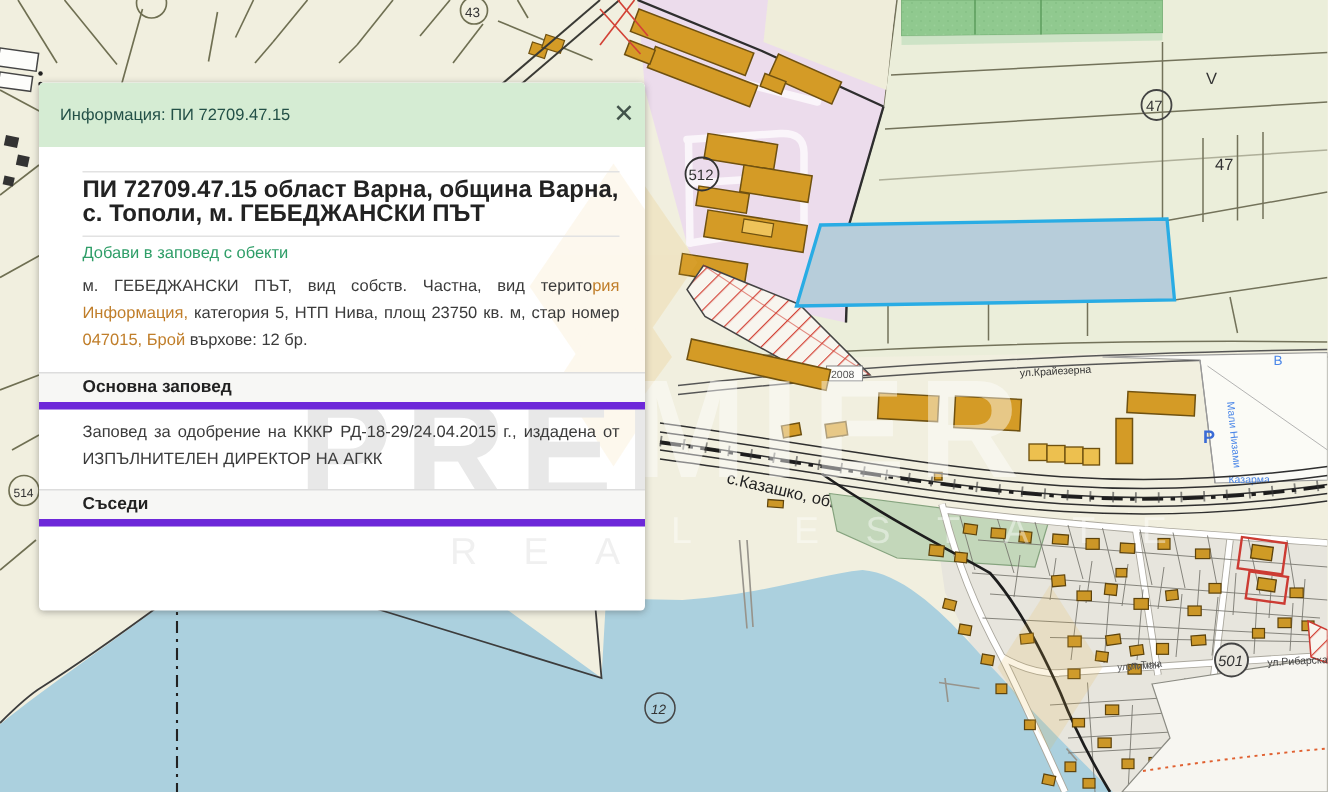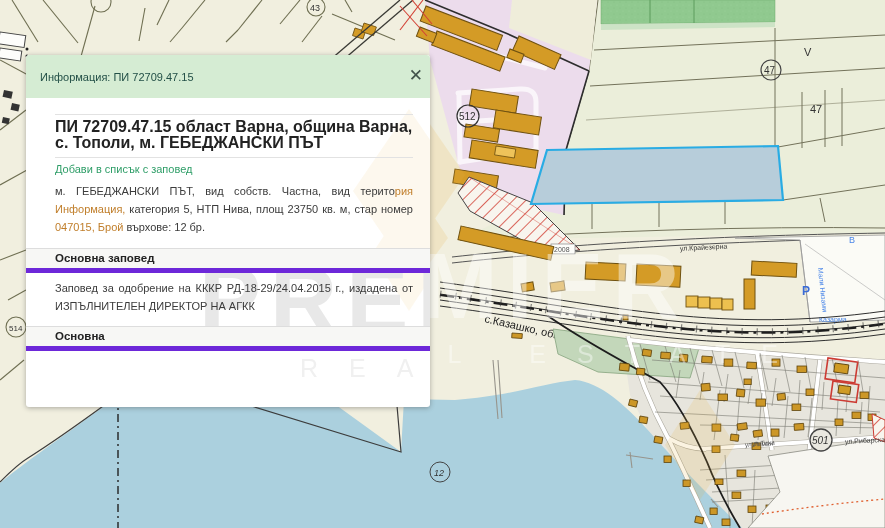--- a/index.html
+++ b/index.html
@@ -348,25 +348,25 @@
   <svg width="428" height="352" viewBox="29 41 428 352" style="position:absolute;left:0;top:0;z-index:0">
     <g fill="#eec267" opacity="0.11">
       <polygon points="412,95 468,177 412,259 356,177"></polygon>
       <polygon points="412,183 449,240 412,297 375,240"></polygon>
       <polygon points="432,225 443,240 432,255 421,240"></polygon>
       <polygon points="447,228 457,241 447,254 437,241"></polygon>
     </g>
   </svg>
   <div class="pbody">
     <div class="ptitle">ПИ 72709.47.15 област Варна, община Варна, с. Тополи, м. ГЕБЕДЖАНСКИ ПЪТ</div>
-    <div class="plink">Добави в списък с заповед</div>
+    <div class="plink">Добави в заповед с обекти</div>
     <p class="para">м. ГЕБЕДЖАНСКИ ПЪТ, вид собств. Частна, вид терито<span class="org">рия Информация,</span> категория 5, НТП Нива, площ 23750 кв. м, стар номер <span class="org">047015, Брой</span> върхове: 12 бр.</p>
     <div class="sect">Основна заповед</div>
     <p class="para">Заповед за одобрение на КККР РД-18-29/24.04.2015 г., издадена от ИЗПЪЛНИТЕЛЕН ДИРЕКТОР НА АГКК</p>
-    <div class="sect sect2">Основна</div>
+    <div class="sect sect2">Съседи</div>
   </div>
 </div>
 
 <div class="wm1">PREMIER</div>
 <div class="wm2">REAL ESTATE</div>
 <svg width="885" height="528" viewBox="0 0 885 528" style="position:absolute;left:0;top:0;pointer-events:none">
   <g fill="#e8b246" opacity="0.16">
     <polygon points="410,95 465,175 410,255 355,175"></polygon>
     <polygon points="410,180 448,238 410,290 372,238"></polygon>
     <polygon points="700,390 735,445 700,500 665,445"></polygon>

